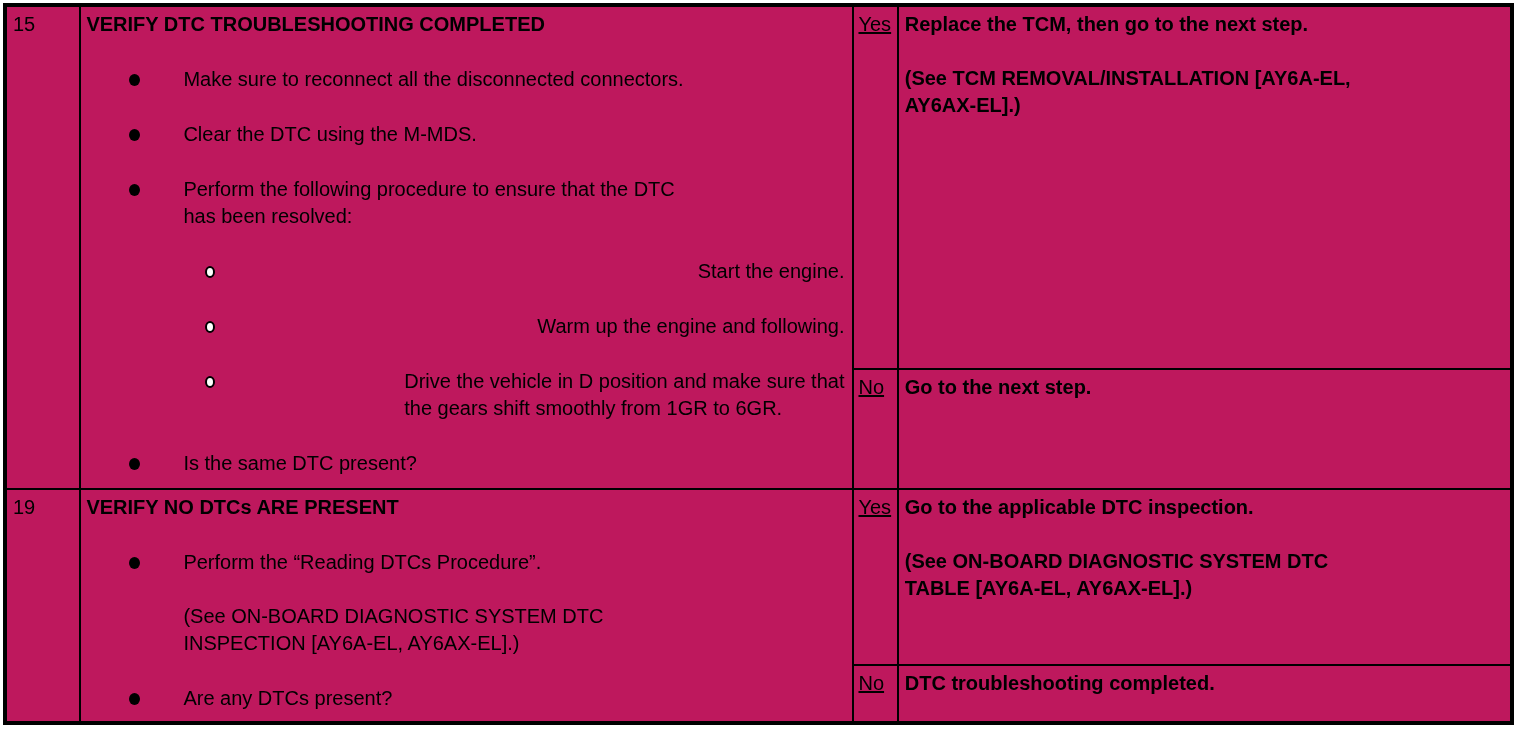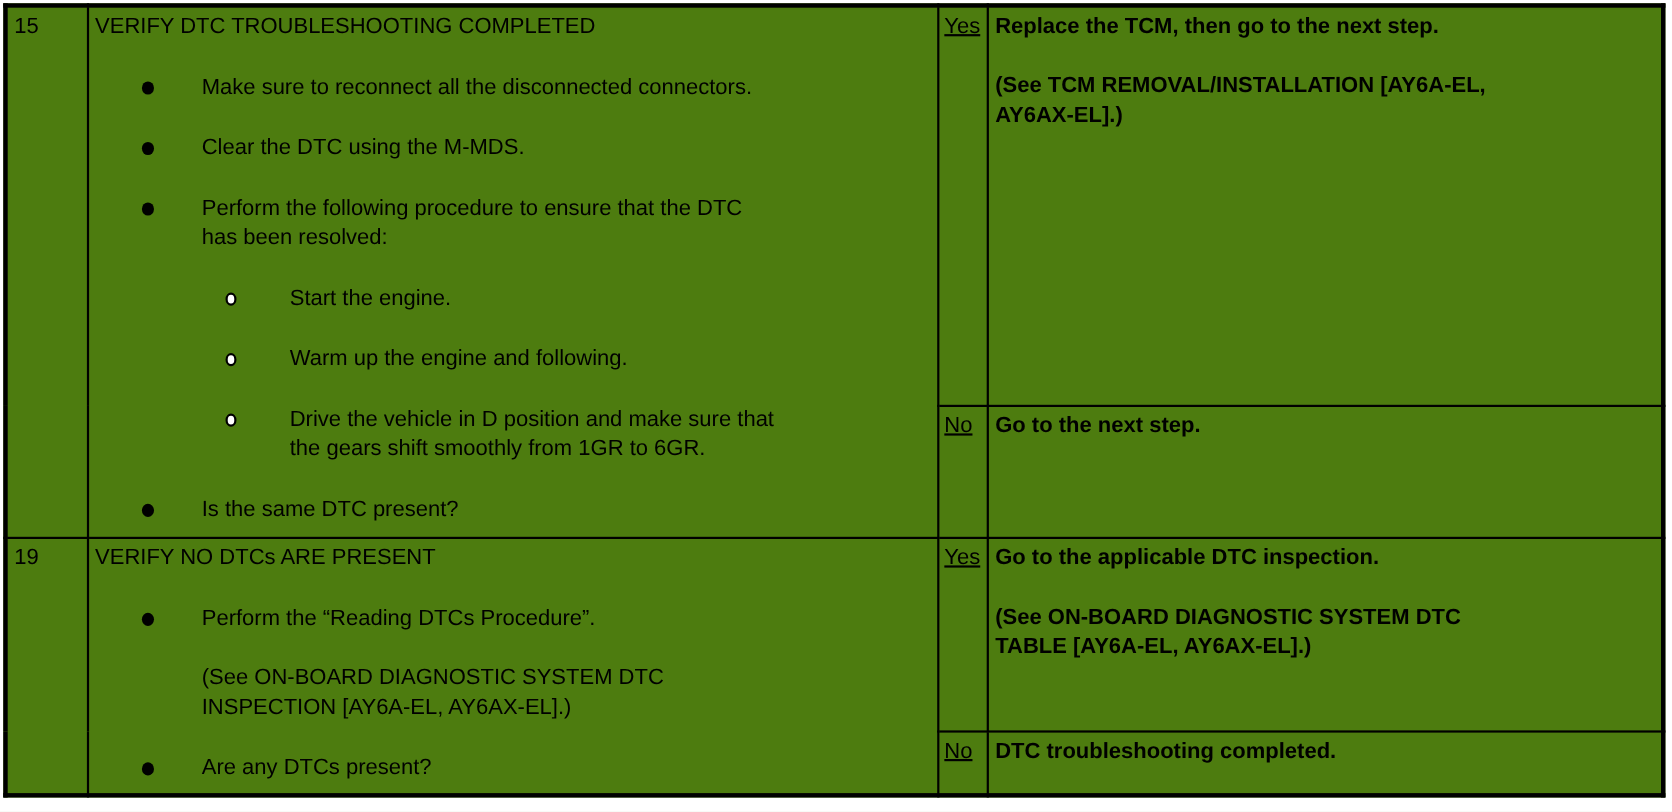--- a/index.html
+++ b/index.html
@@ -13,38 +13,38 @@
     font-family: "Liberation Sans", sans-serif;
     color: #000;
     overflow: hidden;
   }
   table.flowchart {
     border-collapse: collapse;
     table-layout: fixed;
     margin: 3px 0 0 3px;
     width: 1511px;
     border: 4px solid #000;
-    background: #4d7c0f;
+    background: #be185d;
   }
   td {
     border: 2px solid #000;
     vertical-align: top;
     font-size: 20px;
     line-height: 27px;
     overflow: hidden;
   }
   td.step   { padding: 4px 2px 0 6px; }
   td.action { padding: 4px 8px 0 5px; }
   td.answer { padding: 4px 1px 0 4px; text-decoration: underline; }
   td.result { padding: 4px 8px 0 6px; white-space: pre-line; font-weight: bold; }
 
-  .title { font-weight: normal; }
+  .title { font-weight: bold; }
 
   .item { display: flex; margin: 28px 0 0 43px; gap: 38px; }
-  .item.sub { margin-left: 119px; }
+  .item.sub { margin-left: 119px; justify-content: space-between; }
   .marker { flex: none; width: 16px; }
   .item.sub .marker { width: 20px; }
   .dot {
     display: block; width: 11px; height: 12px;
     border-radius: 50%; background: #000; margin-top: 8px;
   }
   .circ {
     display: block; width: 10px; height: 12px;
     border-radius: 50%; border: 2.5px solid #000;
     box-sizing: border-box; background: #fff; margin-top: 8px;

